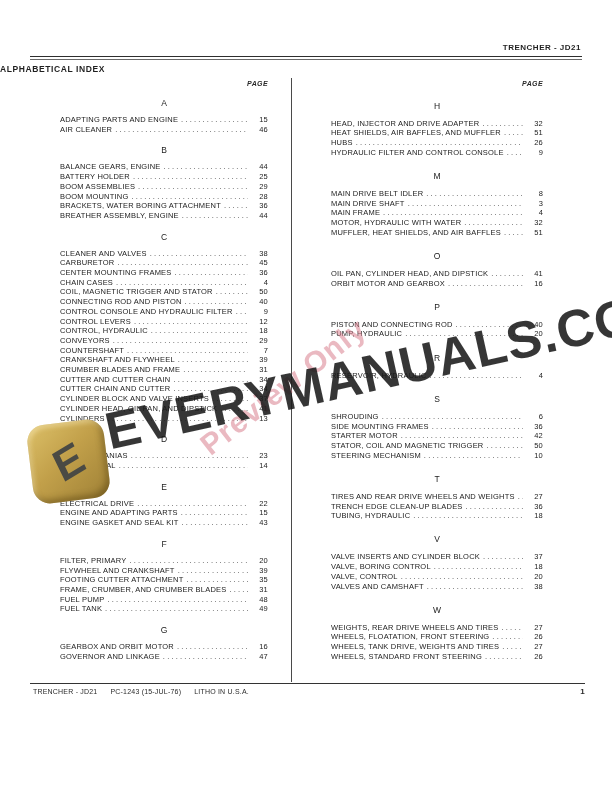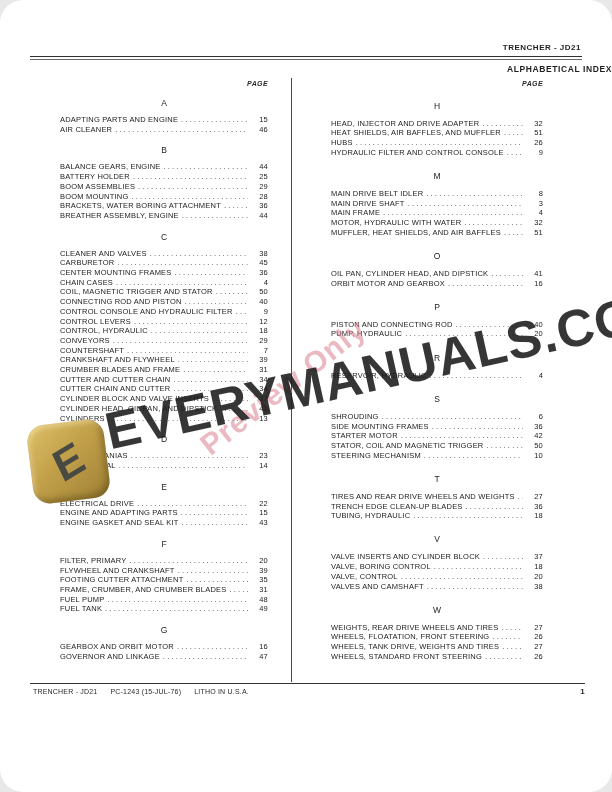--- a/index.html
+++ b/index.html
@@ -1,24 +1,23 @@
 <!DOCTYPE html>
 <html><head>
 <meta charset="utf-8">
 <style>
   html,body{margin:0;padding:0;background:#e8e8e8;}
   .page{
     position:relative;width:612px;height:792px;background:#ffffff;
     font-family:"Liberation Sans",sans-serif;color:#1f1f1f;overflow:hidden;
     margin:0 auto;
-    border-radius:23px;
   }
   .header-model{position:absolute;top:43px;right:31px;font-size:8px;font-weight:bold;letter-spacing:.5px;}
   .top-rule{position:absolute;top:56px;left:30px;right:30px;height:2px;border-top:1.4px solid #2e2e2e;border-bottom:1px solid #6a6a6a;}
-  .doc-title{position:absolute;top:64px;left:0;width:100%;text-align:right;font-size:8.5px;font-weight:bold;letter-spacing:.6px;}
+  .doc-title{position:absolute;top:64px;left:0;width:100%;text-align:left;font-size:8.5px;font-weight:bold;letter-spacing:.6px;}
 
   .columns{position:absolute;top:78px;left:30px;width:552px;height:604px;display:flex;z-index:1;}
   .col{box-sizing:border-box;}
   .col-left{width:208px;margin-left:30px;}
   .divider{width:1px;background:#4a4a4a;margin-left:23px;height:604px;}
   .col-right{width:212px;margin-left:39px;}
 
   .page-label{text-align:right;font-style:italic;font-size:7px;font-weight:bold;letter-spacing:.4px;margin-top:2px;color:#2a2a2a;}
   .letter{text-align:center;font-size:8.5px;margin:11px 0 7px;color:#222;}
   .col-right .letter{margin:13.5px 0 8px;}

